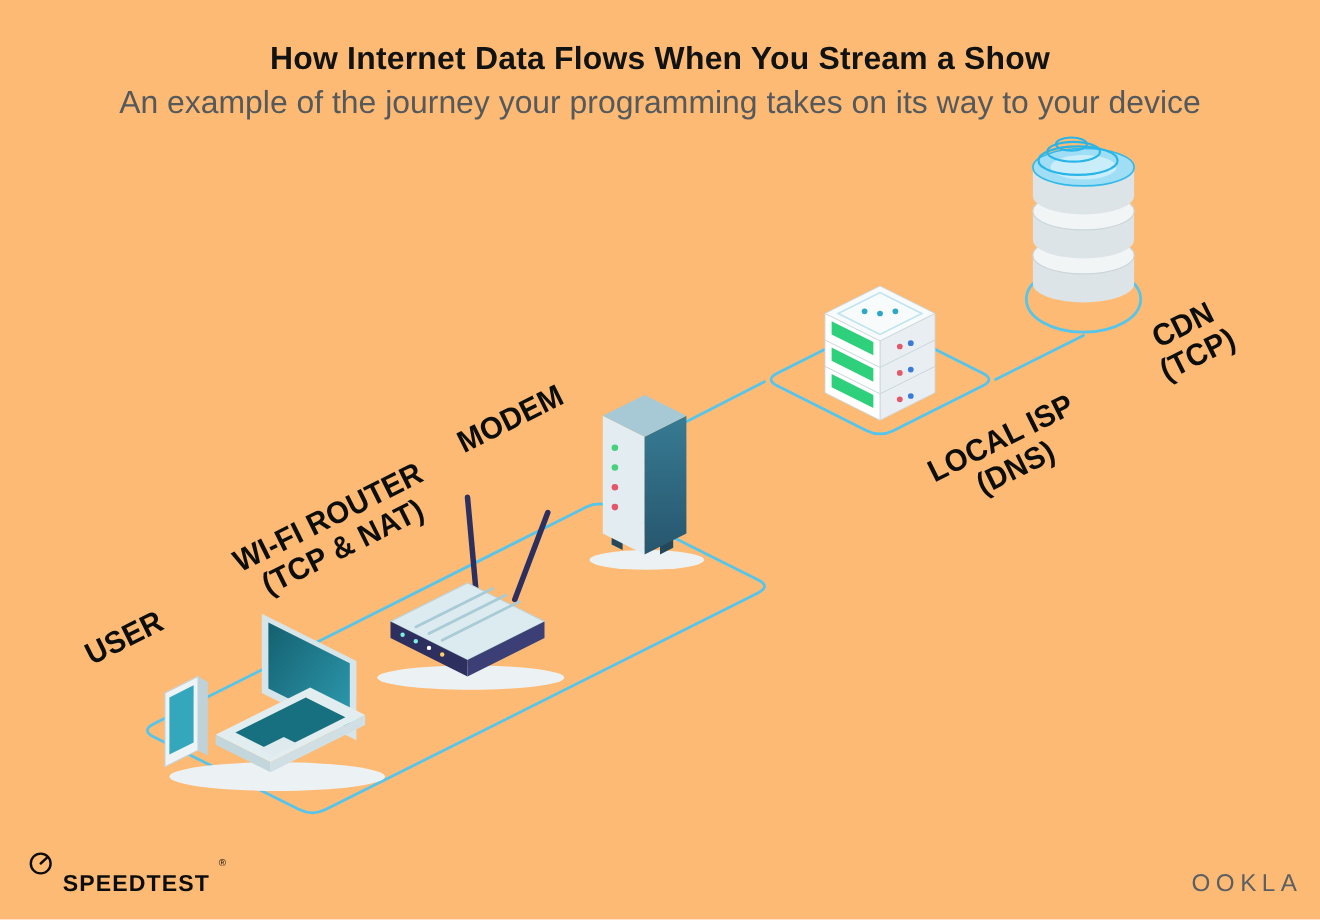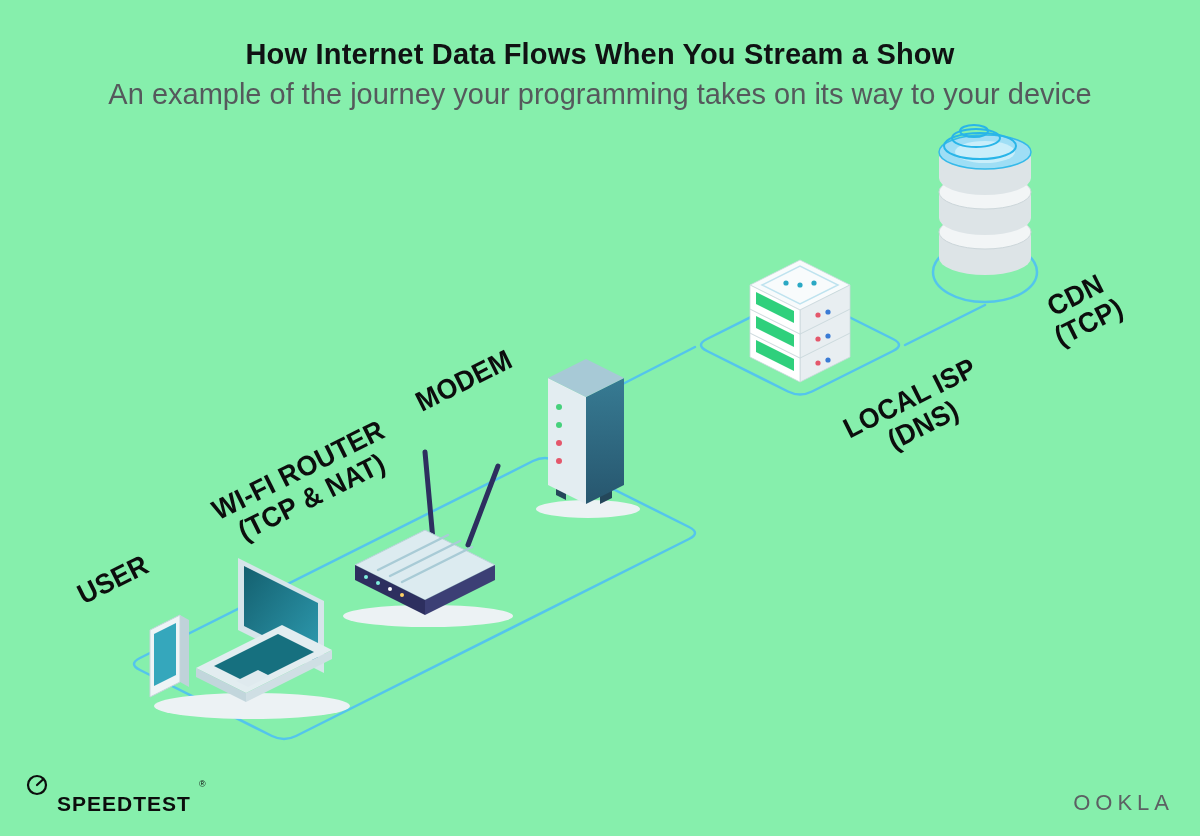--- a/index.html
+++ b/index.html
@@ -1,17 +1,17 @@
 <!DOCTYPE html>
 <html><head>
 <meta charset="utf-8">
 <style>
   html,body { margin:0; padding:0; background:#ffffff; }
   .canvas {
-    position:relative; width:1200px; height:836px; background:#86efac;
+    position:relative; width:1200px; height:836px; background:#fdba74;
     font-family:"Liberation Sans", sans-serif; overflow:hidden;
   }
   .title {
     position:absolute; top:38px; left:0; right:0; text-align:center;
     font-size:29px; font-weight:700; color:#101213; letter-spacing:0.2px;
   }
   .subtitle {
     position:absolute; top:78px; left:0; right:0; text-align:center;
     font-size:29px; font-weight:400; color:#55595c;
   }
@@ -25,21 +25,21 @@
   .lbl-router { left:180px;  top:454px; width:250px; }
   .lbl-modem  { left:389px;  top:366px; width:150px; }
   .lbl-isp    { left:824px;  top:382px; width:185px; }
   .lbl-cdn    { left:1022px; top:279px; width:120px; }
   .footer-left {
     position:absolute; left:25px; bottom:20px; display:flex; align-items:center; gap:8px;
   }
   .speedtest-text { font-size:21px; font-weight:700; color:#0c0d0d; letter-spacing:1px;margin-top:40px; }
   .speedtest-mark { font-size:9px; vertical-align:super; font-weight:400; color:#0c0d0d; }
   .footer-right {
-    position:absolute; right:26px; bottom:20px;
+    position:absolute; right:16px; bottom:20px;
     font-size:22px; font-weight:400; color:#5c6063; letter-spacing:5px;
   }
 </style>
 </head>
 <body>
 
 <div class="canvas">
 
   <div class="title">How Internet Data Flows When You Stream a Show</div>
   <div class="subtitle">An example of the journey your programming takes on its way to your device</div>

